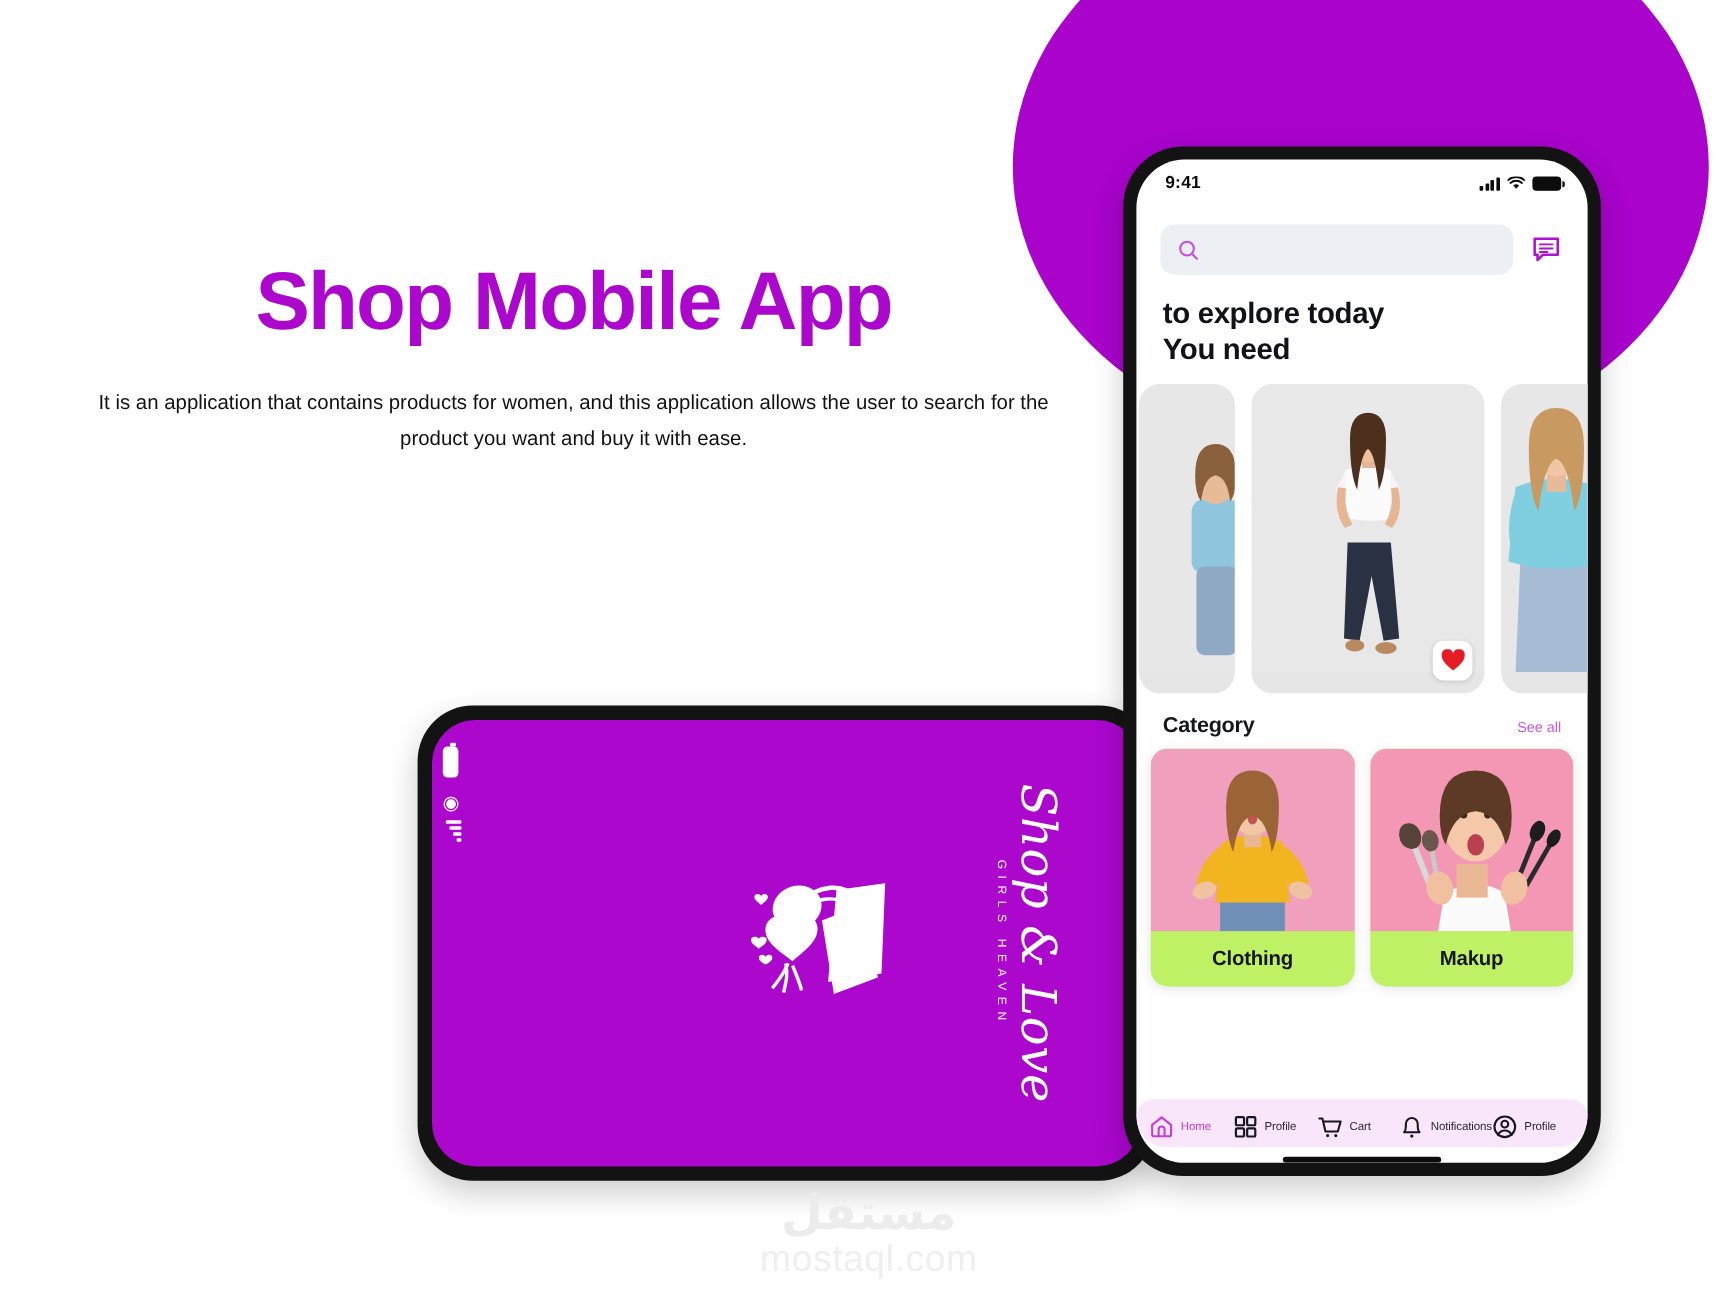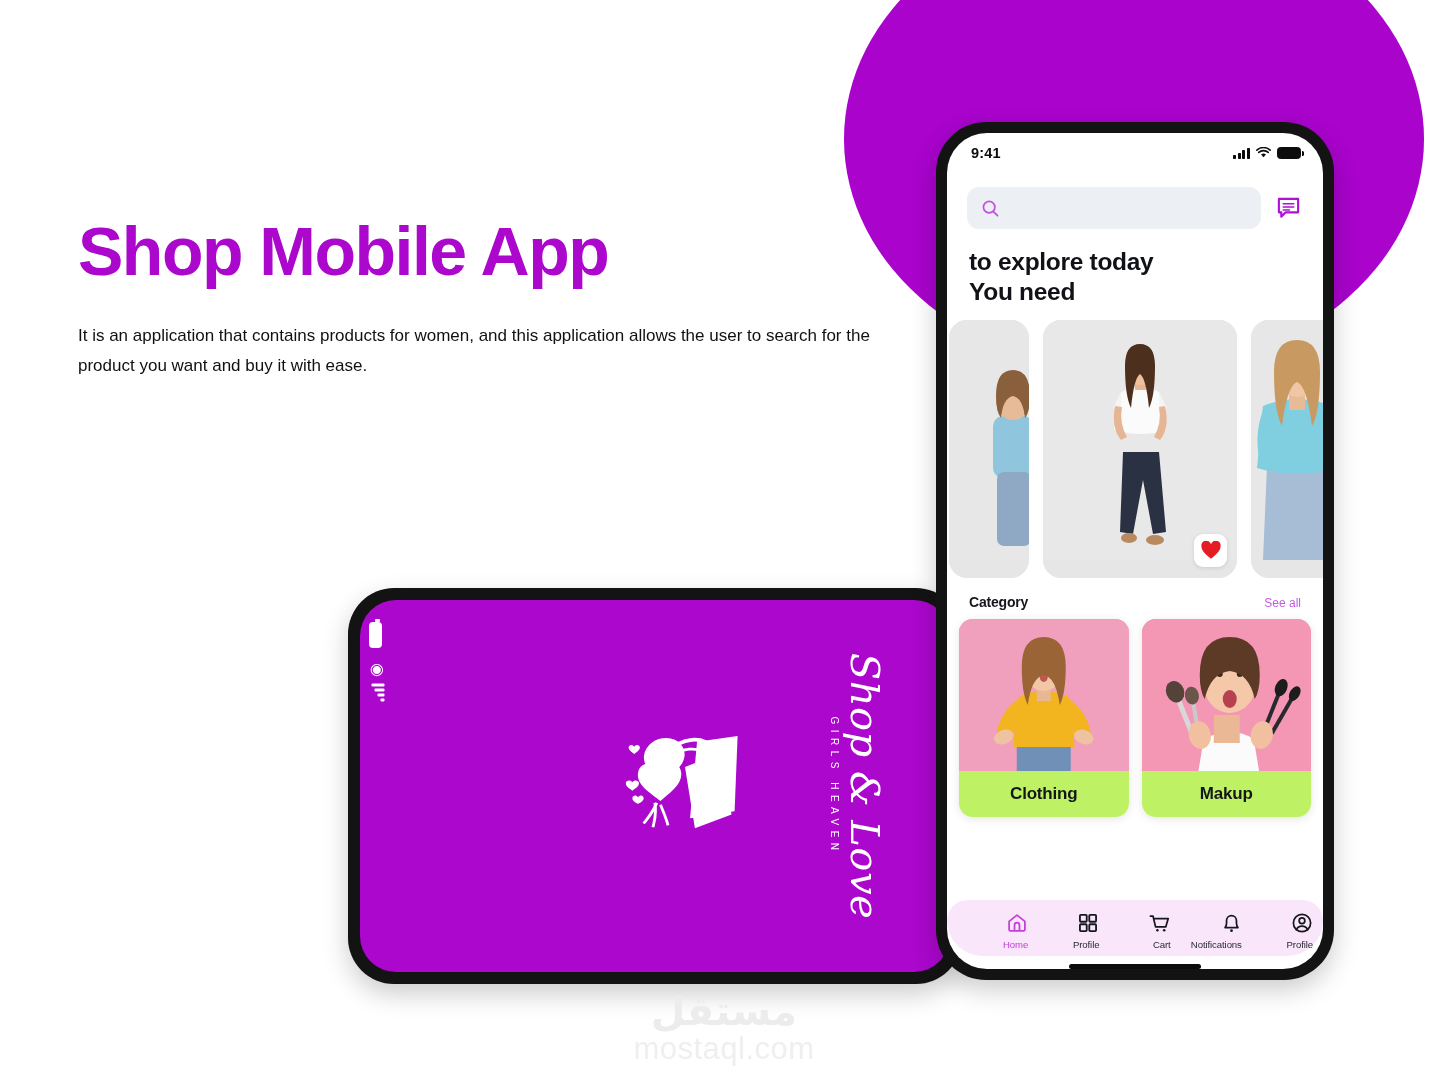--- a/index.html
+++ b/index.html
@@ -15,21 +15,21 @@
   .blob {
     position: absolute;
     left: 844px; top: -96px;
     width: 580px; height: 470px;
     background: #a903cc;
     border-radius: 50%;
     z-index: 1;
   }
 
   
-  .copy { position: absolute; left: 78px; top: 216px; width: 800px; z-index: 3; }
+  .copy { position: absolute; left: 78px; top: 216px; width: 800px; z-index: 3; text-align: center; }
   .headline {
     font-size: 68px;
     font-weight: 700;
     color: #ab07cd;
     letter-spacing: -1.5px;
     line-height: 1.05;
     white-space: nowrap;
   }
   .subcopy {
     margin-top: 34px;
@@ -224,21 +224,21 @@
     box-shadow: 0 1px 4px rgba(0,0,0,.12);
     cursor: pointer;
   }
 
   
   .cat-head {
     flex: none;
     display: flex; align-items: baseline; justify-content: space-between;
     padding: 16px 22px 9px 22px;
   }
-  .cat-title { font-size: 14px; font-weight: 700; color: #15161b; letter-spacing: -.2px; }
+  .cat-title { font-size: 18px; font-weight: 700; color: #15161b; letter-spacing: -.2px; }
   .cat-seeall { font-size: 12px; color: #c45ae0; cursor: pointer; }
 
   
   .cat-grid {
     flex: none;
     display: flex; gap: 13px;
     padding: 0 12px;
   }
   .c-card {
     flex: 1;
@@ -258,21 +258,21 @@
   
   .tabbar {
     margin-top: auto;
     flex: none;
     background: #f9e6fa;
     border-radius: 22px 22px 38px 38px;
     padding: 12px 10px 6px 10px;
     display: flex; align-items: flex-start; justify-content: space-around;
   }
   .tab {
-    display: flex; flex-direction: column; align-items: flex-end; gap: 5px;
+    display: flex; flex-direction: row; align-items: center; gap: 5px;
     cursor: pointer; flex: 1;
   }
   .tab-label { font-size: 9.6px; color: #2a2b31; letter-spacing: -.1px; }
   .tab.active .tab-label { color: #c23fd8; }
   .home-ind {
     width: 132px; height: 5px; background: #0c0c0c;
     border-radius: 3px; margin: 8px auto 0 auto;
   }
 
   

